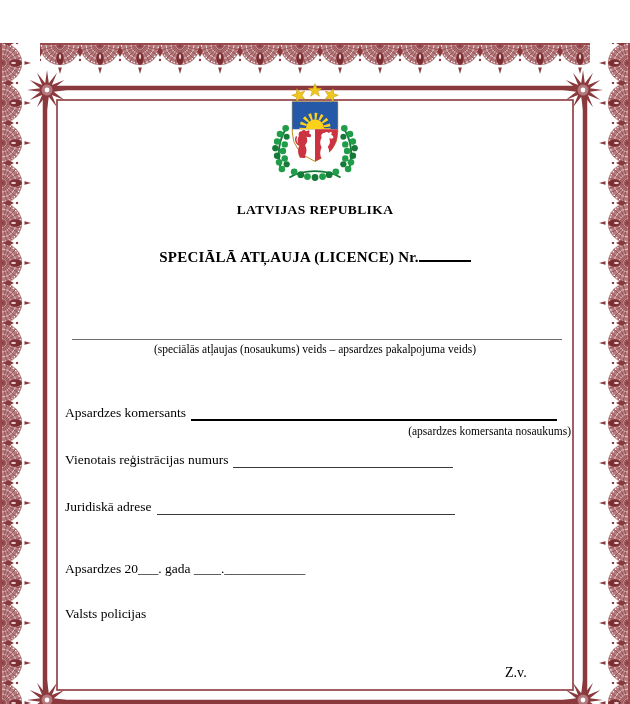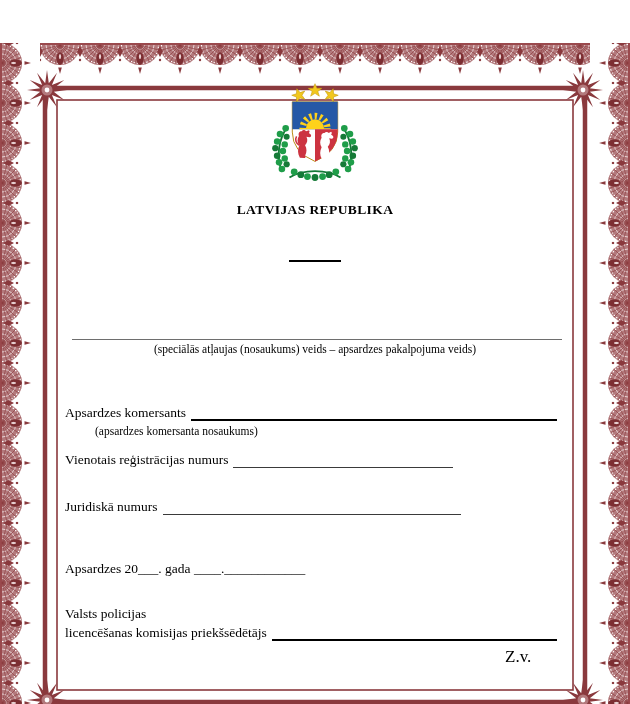--- a/index.html
+++ b/index.html
@@ -15,30 +15,30 @@
   .type-rule{top:296px;left:72px;width:490px;height:0;border-top:1px solid #6e6e6e;}
   .caption{font-size:11.5px;}
   .type-caption{top:300px;}
   .label-text{font-size:13.5px;white-space:nowrap;}
   .row{position:absolute;display:flex;align-items:center;}
   .row .fill{flex:1;margin-left:5px;height:15px;}
   .row .fixedblank{margin-left:5px;height:15px;}
   .u-bold{border-bottom:2.2px solid #000;}
   .u-thin{border-bottom:1.1px solid #3a3a3a;}
   .merchant-row{top:361px;left:65px;right:73px;}
-  .merchant-caption{top:382px;left:95px;width:460px;text-align:left;}
+  .merchant-caption{top:382px;left:111px;width:460px;text-align:right;}
   .reg-row{top:409px;left:65px;}
   .reg-blank{width:220px;}
   .addr-row{top:456px;left:65px;}
   .addr-blank{width:298px;}
   .issued{top:518px;left:65px;font-size:13.5px;}
   .signer1{top:563px;left:65px;}
   .signer-row{top:581px;left:65px;right:73px;}
   .sig-caption{top:600px;left:300px;width:265px;text-align:center;}
-  .zv{top:604px;left:505px;font-size:17px;}
+  .zv{top:622px;left:505px;font-size:14px;}
 </style>
 </head>
 <body>
 
 <div class="page">
 
   <svg class="border-svg" width="630" height="704" viewBox="0 0 630 704">
     <defs>
       <g id="fanTile">
         <rect width="40" height="40" fill="#ffffff"></rect>
@@ -144,46 +144,42 @@
         <circle cx="55" cy="98" r="3.6" fill="#157a37"></circle>
           <circle cx="63" cy="97" r="3.6"></circle>
           <circle cx="70" cy="95" r="3.6" fill="#157a37"></circle>
         <circle cx="77" cy="92" r="3.6"></circle>
       </g>
     </svg>
 
     <div class="abs centered country">LATVIJAS REPUBLIKA</div>
 
     <div class="abs centered doc-title">
-      <div><span class="nr-blank"></span></div>
+      <div><span>SPECIĀLĀ ATĻAUJA (LICENCE) Nr.</span><span class="nr-blank"></span></div>
     </div>
 
     <div class="abs type-rule"></div>
     <div class="abs centered caption type-caption">(speciālās atļaujas (nosaukums) veids – apsardzes pakalpojuma veids)</div>
 
     <div class="row merchant-row">
       <span class="label-text">Apsardzes komersants</span>
       <span class="fill u-bold"></span>
     </div>
     <div class="abs caption merchant-caption">(apsardzes komersanta nosaukums)</div>
 
     <div class="row reg-row">
       <span class="label-text">Vienotais reģistrācijas numurs</span>
       <span class="fixedblank reg-blank u-thin"></span>
     </div>
 
     <div class="row addr-row">
-      <span class="label-text">Juridiskā numurs</span>
+      <span class="label-text">Juridiskā adrese</span>
       <span class="fixedblank addr-blank u-thin"></span>
     </div>
 
     <div class="abs issued">Apsardzes 20___. gada ____.____________</div>
 
     <div class="abs label-text signer1">Valsts policijas</div>
-    <div class="row signer-row">
-      <span class="label-text">licencēšanas komisijas priekšsēdētājs</span>
-      <span class="fill u-bold"></span>
-    </div>
 
     <div class="abs zv">Z.v.</div>
 
   </div>
 </div>
 
 </body></html>

